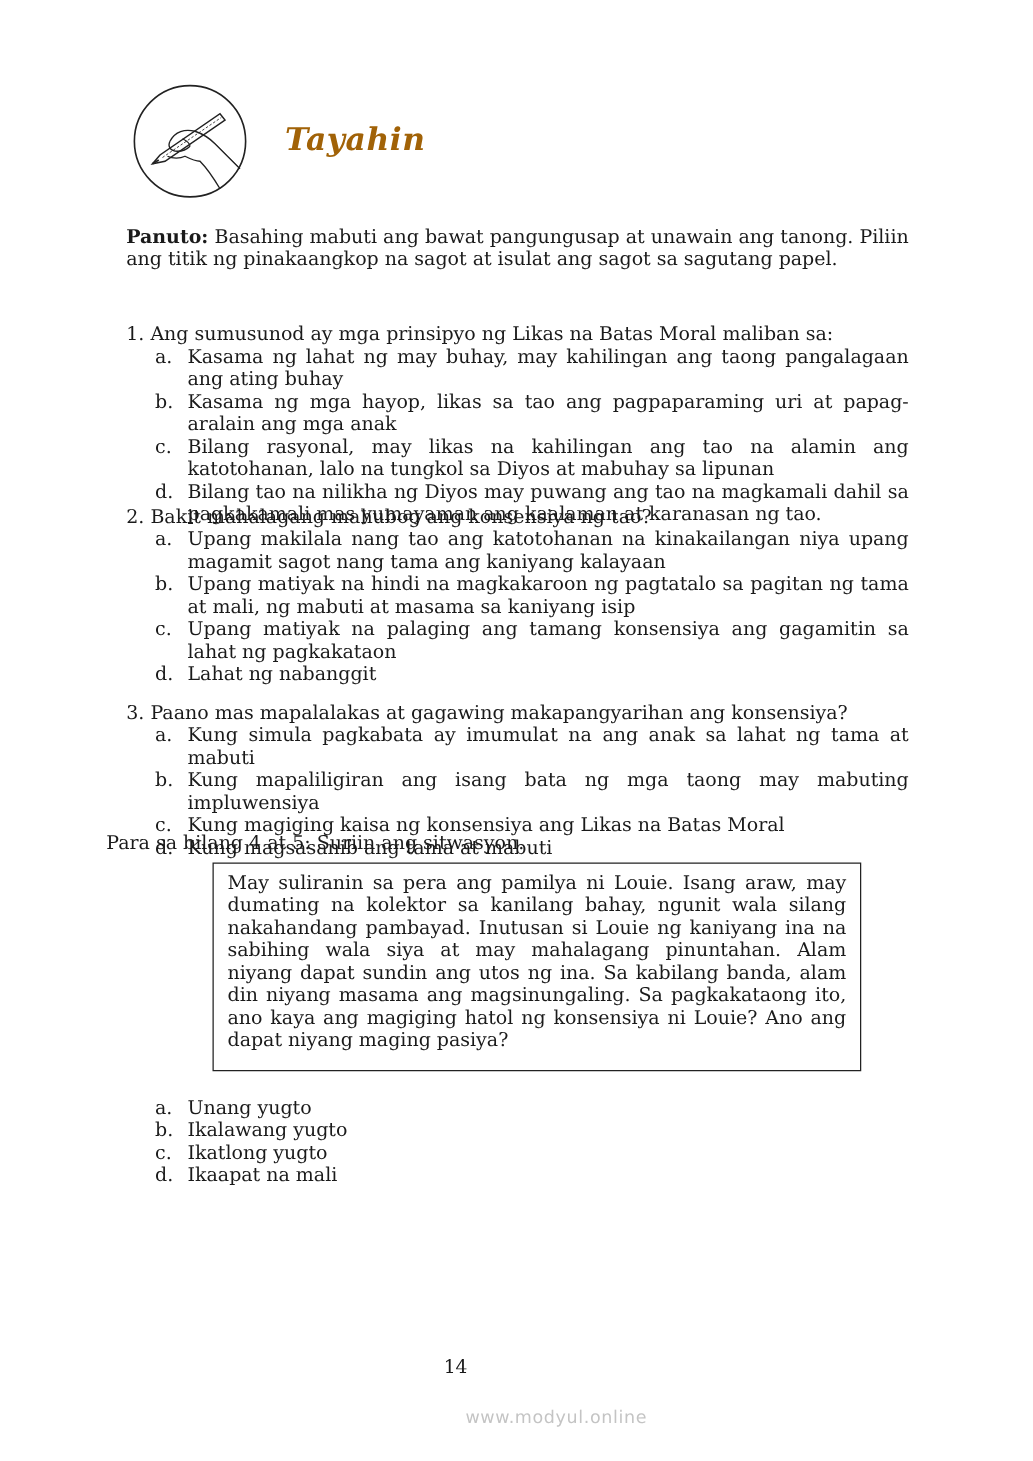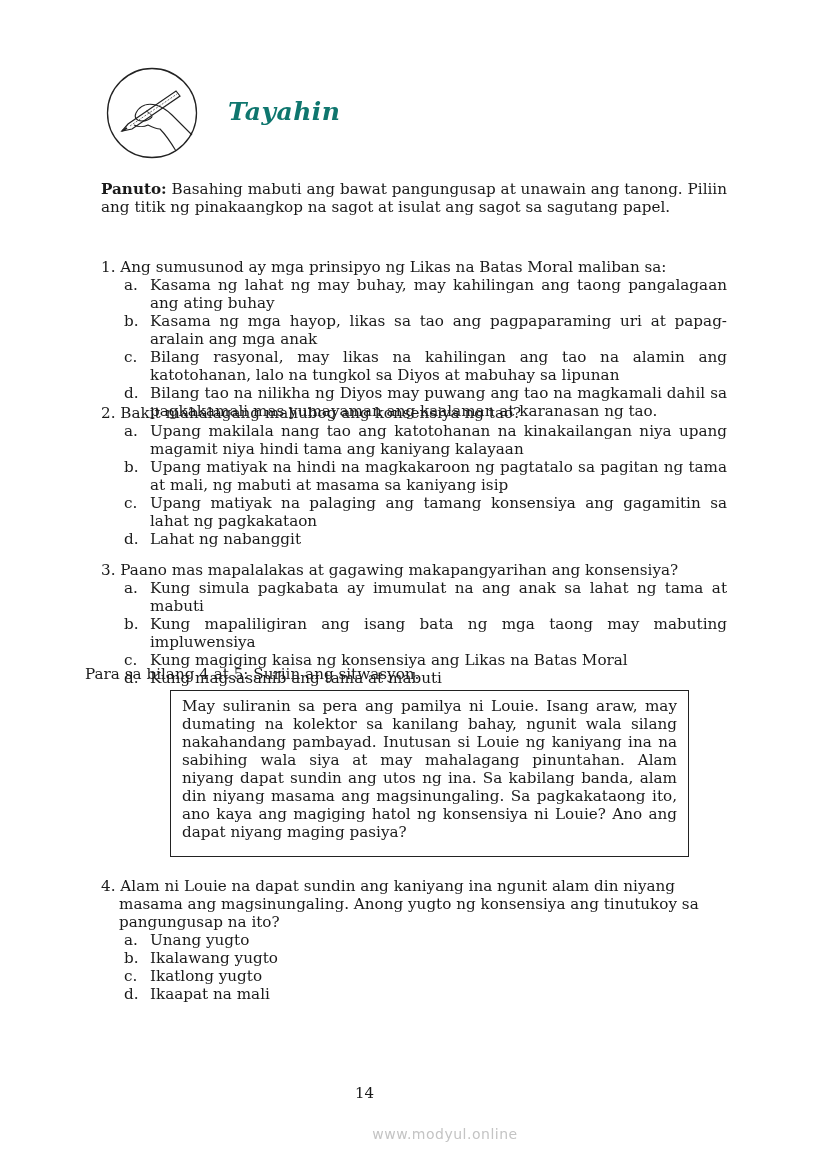--- a/index.html
+++ b/index.html
@@ -1,21 +1,21 @@
 <!DOCTYPE html>
 <html><head>
 <meta charset="utf-8">
 <style>
   html, body { margin: 0; padding: 0; background: #ffffff; }
   body { width: 826px; height: 1169px; position: relative; overflow: hidden;
          font-family: "DejaVu Serif", "Liberation Serif", serif; color: #1a1a1a; }
   .page { position: absolute; left: 0; top: 0; width: 826px; height: 1169px; }
   .icon-circle { position: absolute; left: 106px; top: 67px; width: 92px; height: 92px; }
   .title { position: absolute; left: 228px; top: 97px; font-size: 25px; font-weight: bold;
-           font-style: italic; letter-spacing: 0.5px; color: #0f766e; }
+           font-style: italic; letter-spacing: 0.5px; color: #a16207; }
   .text { font-size: 15.2px; line-height: 18px; }
   .instructions { position: absolute; left: 101px; top: 180px; width: 626px; text-align: justify; }
   .instructions b { font-weight: bold; margin-top: 19px; }
   .question { position: absolute; left: 101px; width: 626px; }
   .q-stem { padding-left: 18px; text-indent: -18px; }
   .opt { display: flex; }
   .opt .letter { width: 26px; flex: 0 0 26px; padding-left: 23px; }
   .opt .otext { flex: 1; text-align: justify; }
   .note { position: absolute; left: 85px; top: 665px; }
   .scenario { position: absolute; left: 170px; top: 690px; width: 495px; height: 151px;
@@ -64,21 +64,21 @@
     <div class="opt">
         <span class="letter">d.</span>
         <span class="otext">Bilang tao na nilikha ng Diyos may puwang ang tao na magkamali dahil sa pagkakamali mas yumayaman ang kaalaman at karanasan ng tao.</span>
       </div>
   </div>
 
   <div class="question text" style="top:404px;">
     <div class="q-stem"><span>2.</span> <span>Bakit mahalagang mahubog ang konsensiya ng tao?</span></div>
     <div class="opt">
         <span class="letter">a.</span>
-        <span class="otext">Upang makilala nang tao ang katotohanan na kinakailangan niya upang magamit niya hindi tama ang kaniyang kalayaan</span>
+        <span class="otext">Upang makilala nang tao ang katotohanan na kinakailangan niya upang magamit sagot nang tama ang kaniyang kalayaan</span>
       </div>
     <div class="opt">
         <span class="letter">b.</span>
         <span class="otext">Upang matiyak na hindi na magkakaroon ng pagtatalo sa pagitan ng tama at mali, ng mabuti at masama sa kaniyang isip</span>
       </div>
     <div class="opt">
         <span class="letter">c.</span>
         <span class="otext">Upang matiyak na palaging ang tamang konsensiya ang gagamitin sa lahat ng pagkakataon</span>
       </div>
     <div class="opt">
@@ -105,21 +105,20 @@
         <span class="letter">d.</span>
         <span class="otext">Kung magsasanib ang tama at mabuti</span>
       </div>
   </div>
 
   <div class="note text">Para sa bilang 4 at 5: Suriin ang sitwasyon.</div>
 
   <div class="scenario text">May suliranin sa pera ang pamilya ni Louie. Isang araw, may dumating na kolektor sa kanilang bahay, ngunit wala silang nakahandang pambayad. Inutusan si Louie ng kaniyang ina na sabihing wala siya at may mahalagang pinuntahan. Alam niyang dapat sundin ang utos ng ina. Sa kabilang banda, alam din niyang masama ang magsinungaling. Sa pagkakataong ito, ano kaya ang magiging hatol ng konsensiya ni Louie? Ano ang dapat niyang maging pasiya?</div>
 
   <div class="question text" style="top:877px;">
-    <div class="q-stem"><span>4.</span> <span>Alam ni Louie na dapat sundin ang kaniyang ina ngunit alam din niyang masama ang magsinungaling. Anong yugto ng konsensiya ang tinutukoy sa pangungusap na ito?</span></div>
     <div class="opt">
         <span class="letter">a.</span>
         <span class="otext">Unang yugto</span>
       </div>
     <div class="opt">
         <span class="letter">b.</span>
         <span class="otext">Ikalawang yugto</span>
       </div>
     <div class="opt">
         <span class="letter">c.</span>

